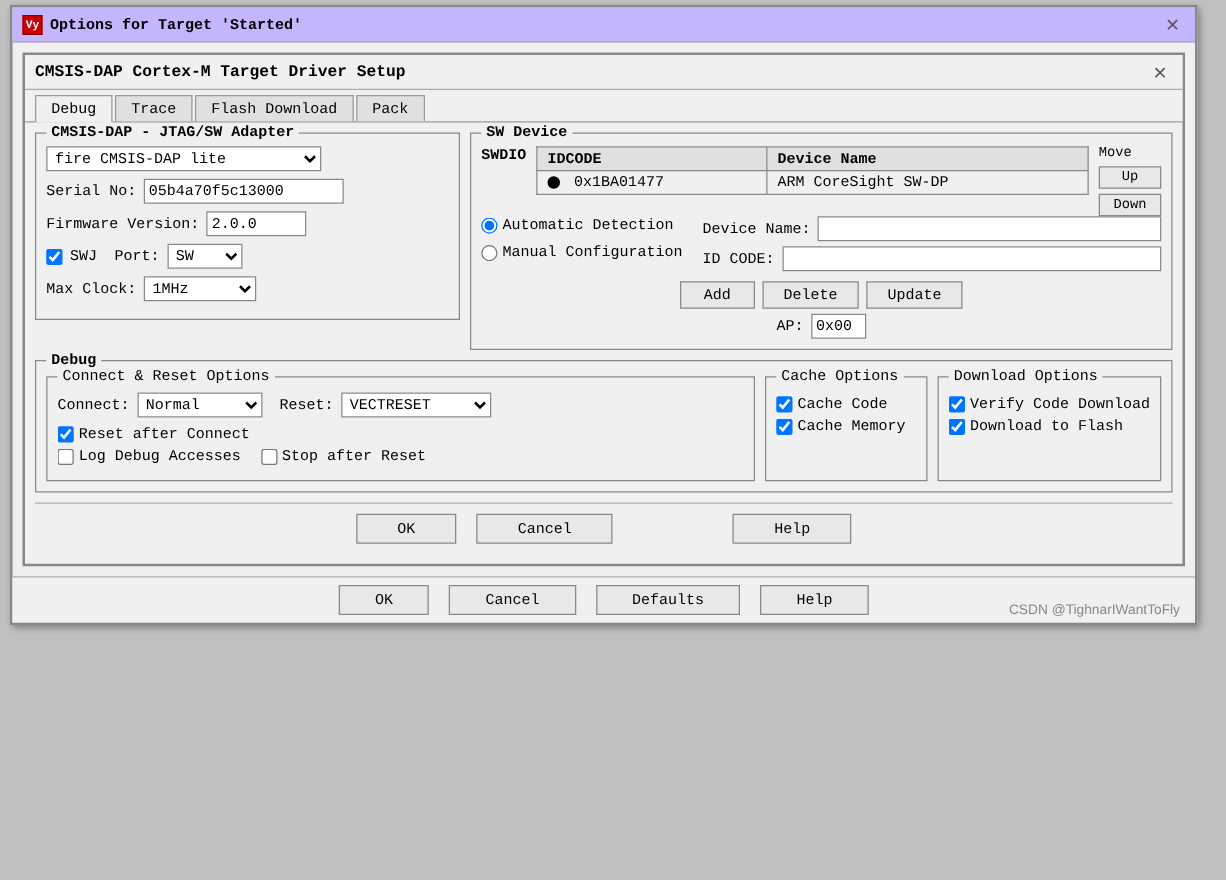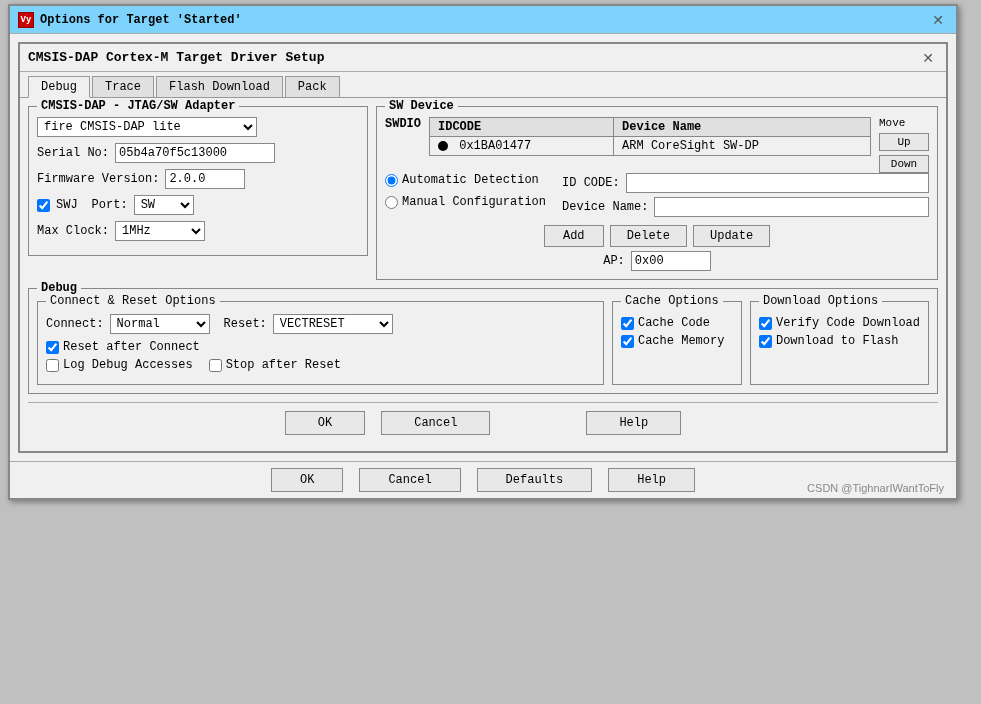--- a/index.html
+++ b/index.html
@@ -14,21 +14,21 @@
       position: absolute;
       top: 4px;
       left: 8px;
       width: 950px;
       background: #f0f0f0;
       border: 2px solid #888;
       box-shadow: 2px 2px 6px rgba(0,0,0,0.4);
     }
 
     .outer-titlebar {
-      background: #7dd3fc;
+      background: #c4b5fd;
       border-bottom: 1px solid #aaa;
       padding: 4px 8px;
       display: flex;
       align-items: center;
       justify-content: space-between;
       height: 28px;
     }
 
     .outer-titlebar .title {
       display: flex;
@@ -524,39 +524,39 @@
                     <input type="radio" name="detection" id="auto" checked="" style="">
                     <label for="auto">Automatic Detection</label>
                   </div>
                   <div class="radio-row">
                     <input type="radio" name="detection" id="manual" style="">
                     <label for="manual">Manual Configuration</label>
                   </div>
                 </div>
                 <div class="detection-right">
                   <div class="id-row">
-                    <span class="label">ID CODE:</span>
+                    <span class="label">Device Name:</span>
                     <input type="text" style="width: 140px;">
                   </div>
                   <div class="id-row">
-                    <span class="label">Device Name:</span>
+                    <span class="label">ID CODE:</span>
                     <input type="text" style="width: 140px;">
                   </div>
                 </div>
               </div>
 
               <div style="display:flex; justify-content:space-between; align-items:center;flex-direction:column;">
                 <div class="action-buttons">
                   <button class="btn">Add</button>
                   <button class="btn">Delete</button>
                   <button class="btn">Update</button>
                 </div>
                 <div class="ap-row">
                   <span class="label">AP:</span>
-                  <input type="text" value="0x00" style="width: 80px;">
+                  <input type="text" value="0x00" style="width: 44px;">
                 </div>
               </div>
             </div>
           </div>
         </div>
       </div>
 
       <div class="bottom-group">
         <span class="bottom-group-title">Debug</span>
         <div class="bottom-row">

